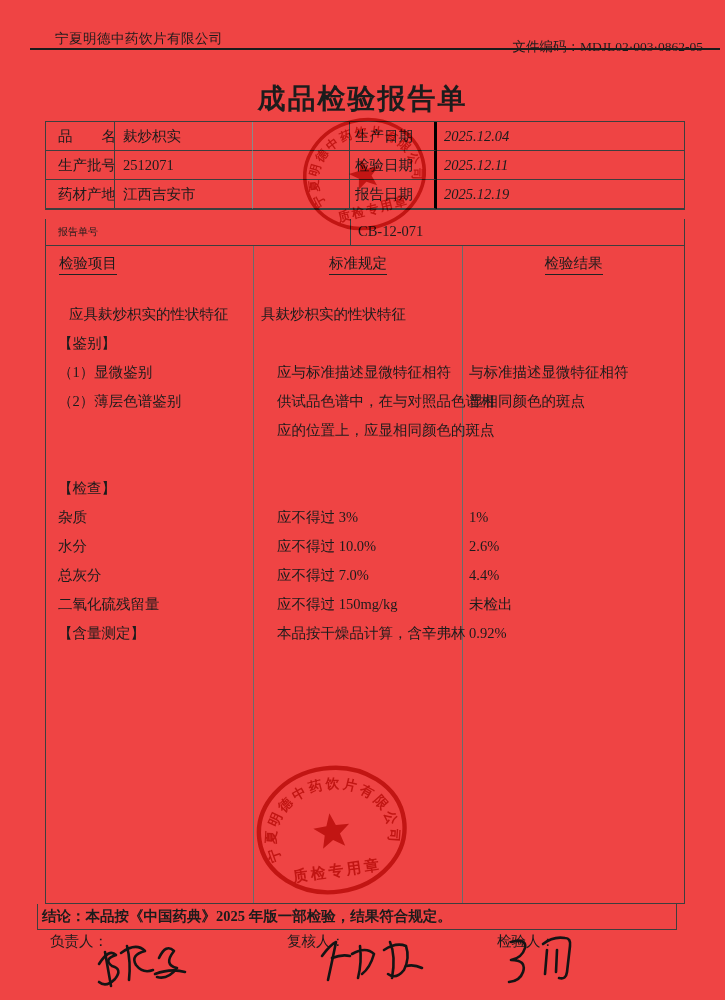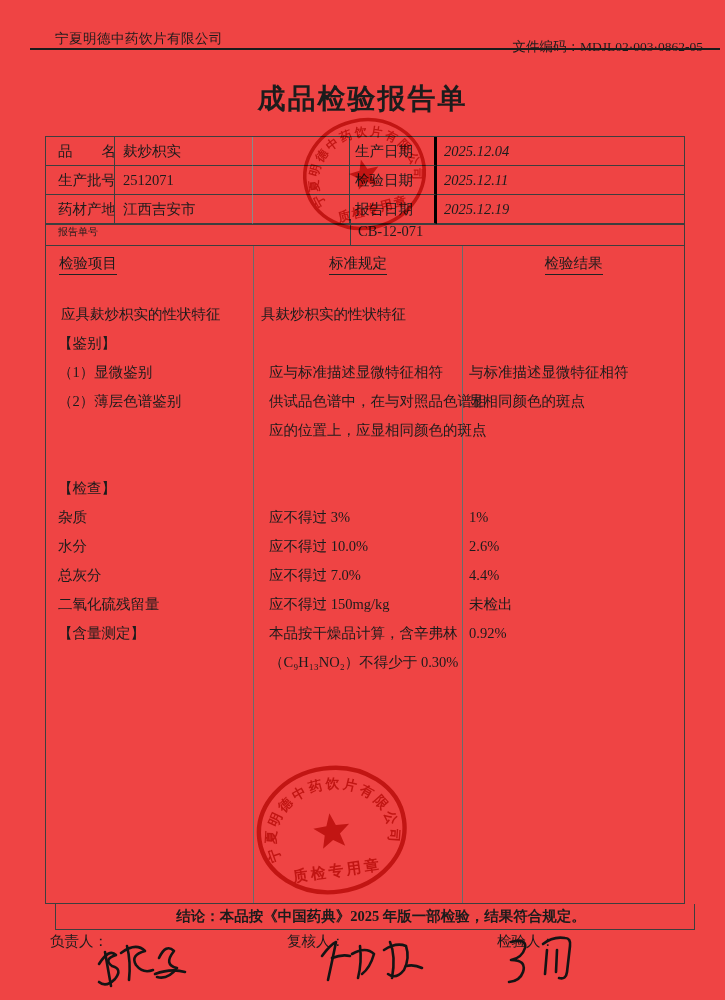--- a/index.html
+++ b/index.html
@@ -9,21 +9,21 @@
     font-family:"Liberation Serif","DejaVu Serif",serif;
     color:#1c1c1c;
   }
   
   .hdr-company{position:absolute;left:55px;top:30px;font-size:13.5px;letter-spacing:.5px;}
   .hdr-code{position:absolute;right:22px;top:38px;font-size:13.5px;}
   .hdr-rule{position:absolute;left:30px;top:48px;width:690px;height:2px;background:#1b1b1b;}
   .doc-title{position:absolute;left:0;top:80px;width:725px;text-align:center;
     font-size:28px;font-weight:bold;letter-spacing:2px;}
   
-  .info-grid{position:absolute;left:45px;top:136px;width:640px;
+  .info-grid{position:absolute;left:45px;top:121px;width:640px;
     border:1px solid #3e3e3e;box-sizing:border-box;
     display:grid;grid-template-columns:69px 138px 97px 87px 247px;}
   .info-grid>div{box-sizing:border-box;height:29px;line-height:28px;font-size:14.5px;
     border-bottom:1px solid #3e3e3e;overflow:hidden;white-space:nowrap;}
   .ig-label{padding-left:12px;border-right:1px solid #3e3e3e;}
   .ig-value{padding-left:8px;border-right:1px solid #8a8a8a;}
   .ig-spacer{border-right:1px solid #3e3e3e;}
   .ig-label2{padding-left:5px;border-right:3px solid #000000;}
   .ig-value2{padding-left:7px;font-style:italic;}
   .report-row{position:absolute;left:45px;top:219px;width:640px;height:27px;
@@ -39,26 +39,26 @@
   .insp-col.c2{width:209px;border-right:1px solid #6a6a6a;}
   .insp-col.c3{flex:1;}
   .insp-head{height:54px;box-sizing:border-box;padding-top:8px;font-size:14.5px;}
   .c1 .insp-head{padding-left:13px;}
   .c2 .insp-head,.c3 .insp-head{text-align:center;}
   .insp-head span{border-bottom:1px solid #222;padding-bottom:2px;}
   
   .insp-lines{position:absolute;left:45px;top:300px;width:640px;}
   .line-row{display:flex;height:29px;line-height:29px;font-size:14.5px;}
   .line-row .lf-item{width:208px;box-sizing:border-box;padding-left:13px;white-space:nowrap;}
-  .line-row .lf-standard{width:209px;box-sizing:border-box;padding-left:16px;white-space:nowrap;}
+  .line-row .lf-standard{width:209px;box-sizing:border-box;padding-left:24px;white-space:nowrap;}
   .line-row .lf-result{flex:1;box-sizing:border-box;padding-left:7px;white-space:nowrap;}
   
-  .conclusion{position:absolute;left:55px;top:904px;width:640px;height:26px;
+  .conclusion{position:absolute;left:37px;top:904px;width:640px;height:26px;
     border:1px solid #3e3e3e;border-top:none;box-sizing:border-box;
-    font-size:14.5px;font-weight:600;line-height:24px;padding-left:12px;text-align:center;}
+    font-size:14.5px;font-weight:600;line-height:24px;padding-left:4px;}
   
   .sig-label{position:absolute;top:932px;font-size:14.5px;}
   .sig-label.s1{left:50px;} .sig-label.s2{left:287px;} .sig-label.s3{left:497px;}
   .sig-svg{position:absolute;}
   .sig-svg path{fill:none;stroke:#141414;stroke-width:2.6;stroke-linecap:round;stroke-linejoin:round;}
   
   .stamp{position:absolute;pointer-events:none;mix-blend-mode:multiply;opacity:.88;}
   .stamp-top{left:300px;top:114px;transform:rotate(-14deg);}
   .stamp-bottom{left:252px;top:760px;transform:rotate(-8deg);}
   .stamp svg text{font-family:"Liberation Serif","DejaVu Serif",serif;font-weight:bold;}
@@ -180,25 +180,20 @@
         <div class="lf-standard">应不得过 150mg/kg</div>
         <div class="lf-result">未检出</div>
       </div>
 
       <div class="line-row">
         <div class="lf-item">【含量测定】</div>
         <div class="lf-standard">本品按干燥品计算，含辛弗林</div>
         <div class="lf-result">0.92%</div>
       </div>
 
-      <div class="line-row">
-        <div class="lf-item"></div>
-        <div class="lf-standard">（C₉H₁₃NO₂）不得少于 0.30%</div>
-        <div class="lf-result"></div>
-      </div>
     </div>
 
   <div class="conclusion">结论：本品按《中国药典》2025 年版一部检验，结果符合规定。</div>
 
   <div class="sig-label s1">负责人：</div>
   <div class="sig-label s2">复核人：</div>
   <div class="sig-label s3">检验人：</div>
 
   <svg class="sig-svg" style="left:85px;top:930px;" width="115" height="68" viewBox="0 0 115 68">
     <path d="M14,34 q10,-16 17,-9 q-13,4 -4,11 q11,3 3,13 q-9,9 -16,3"></path>

